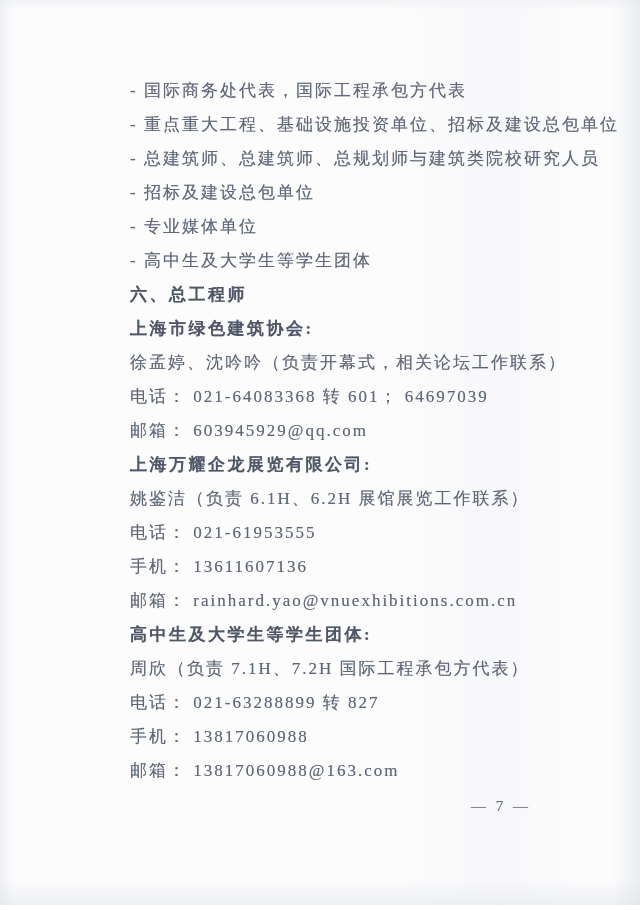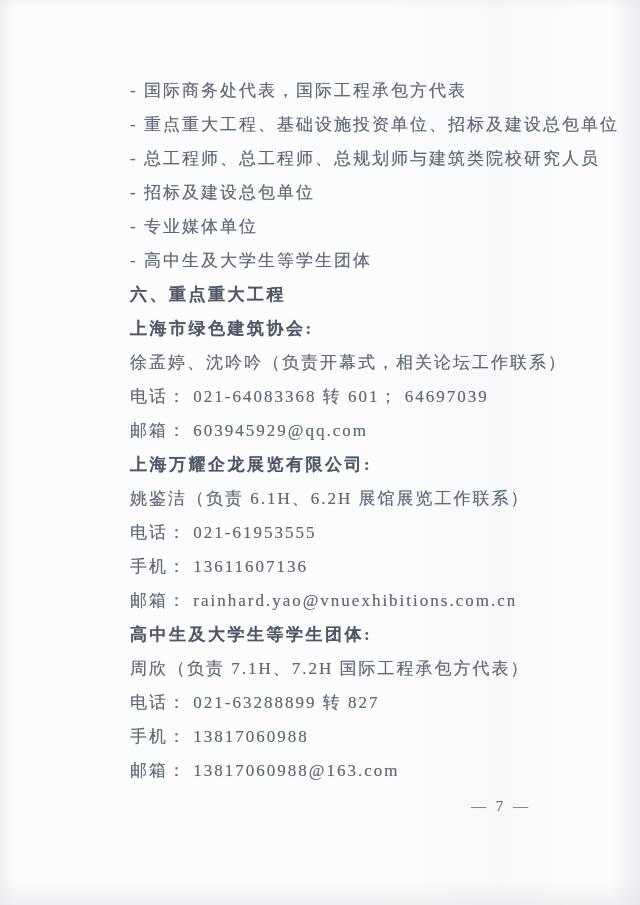--- a/index.html
+++ b/index.html
@@ -58,26 +58,26 @@
   }
 </style>
 </head>
 <body>
 
 <div class="scan-page">
   <div class="content">
 
     <p class="body-line">- 国际商务处代表，国际工程承包方代表</p>
     <p class="body-line">- 重点重大工程、基础设施投资单位、招标及建设总包单位</p>
-    <p class="body-line">- 总工程师、总工程师、总规划师与建筑类院校研究人员</p>
+    <p class="body-line">- 总建筑师、总建筑师、总规划师与建筑类院校研究人员</p>
     <p class="body-line">- 招标及建设总包单位</p>
     <p class="body-line">- 专业媒体单位</p>
     <p class="body-line">- 高中生及大学生等学生团体</p>
 
-    <p class="bold">六、重点重大工程</p>
+    <p class="bold">六、总工程师</p>
 
     <div>
       <p class="bold">上海市绿色建筑协会:</p>
       <p class="body-line">徐孟婷、沈吟吟（负责开幕式，相关论坛工作联系）</p>
       <p class="body-line">电话： 021-64083368 转 601； 64697039</p>
       <p class="body-line">邮箱： 603945929@qq.com</p>
     </div>
 
     <div>
       <p class="bold">上海万耀企龙展览有限公司:</p>

